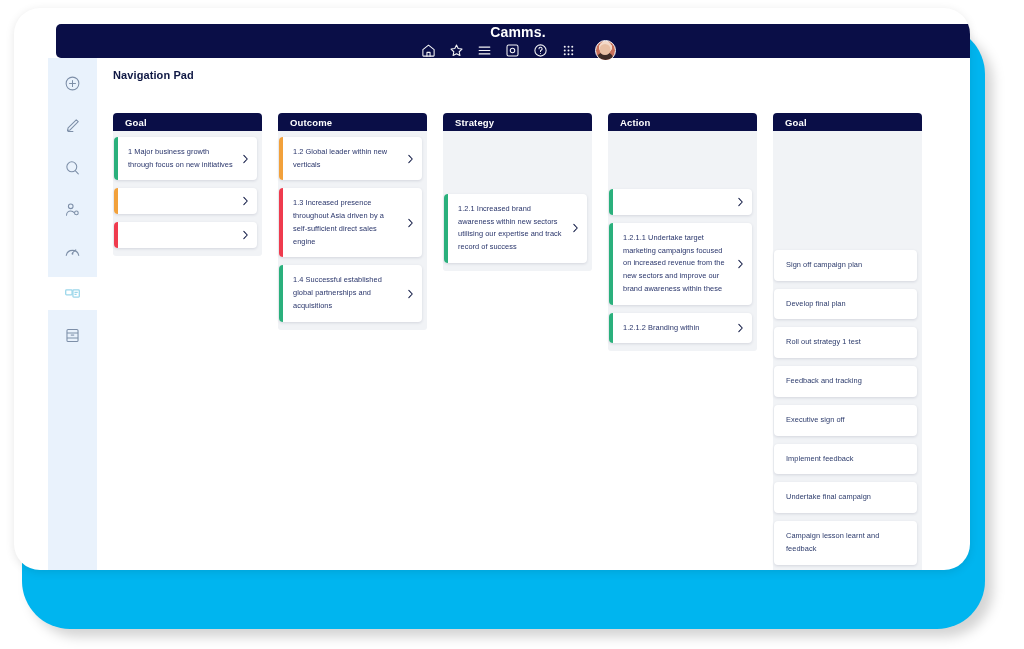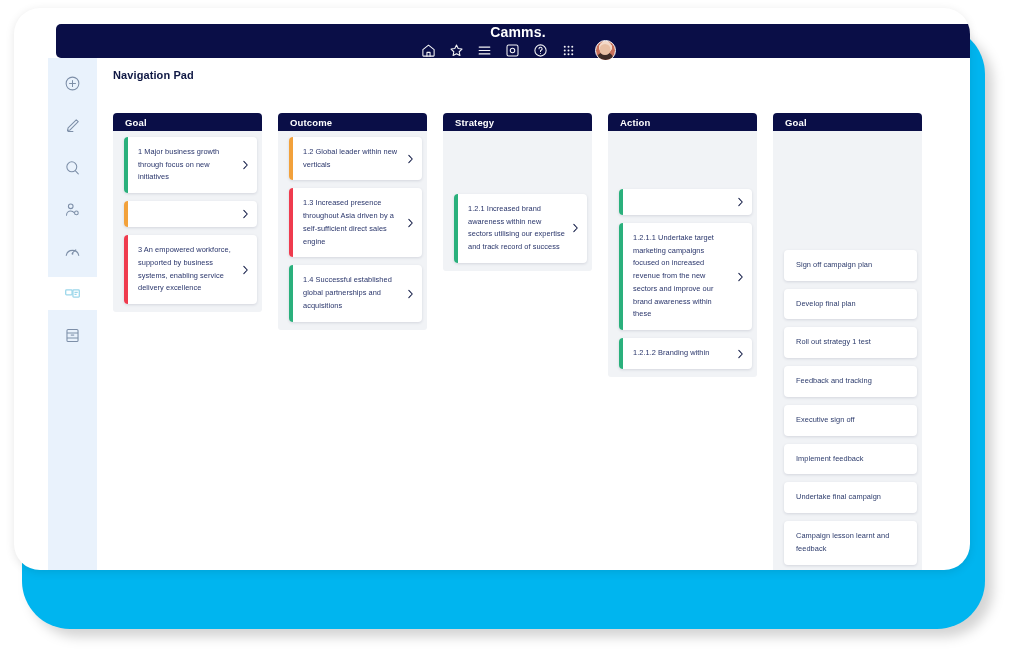--- a/index.html
+++ b/index.html
@@ -133,21 +133,21 @@
     display: flex; align-items: center;
     padding-left: 12px;
     color: #ffffff;
     font-size: 9.5px;
     font-weight: bold;
     letter-spacing: .15px;
   }
   .col-body {
     background: #f1f3f6;
     border-radius: 0 0 3px 3px;
-    padding: 6px 5px 8px 11px;
+    padding: 6px 5px 8px 1px;
     min-height: 40px;
   }
   .gap-block { width: 100%; }
 
   .card {
     position: relative;
     background: #ffffff;
     border-radius: 4px;
     margin-bottom: 8px;
     padding: 9px 22px 9px 14px;
@@ -330,21 +330,20 @@
             <div class="card">
               <span class="accent" style="background: rgb(242, 161, 59);"></span>
               <span class="chev">
                 <svg viewBox="0 0 12 18" fill="none" stroke="currentColor" stroke-width="1.9" stroke-linecap="round" stroke-linejoin="round">
                   <path d="M3 2.5 9.2 9 3 15.5"></path>
                 </svg>
               </span>
             </div>
             <div class="card">
               <span class="accent" style="background: rgb(239, 59, 78);"></span>
-              <span class="ctext">3 An empowered workforce, supported by business systems, enabling service delivery excellence</span>
               <span class="chev">
                 <svg viewBox="0 0 12 18" fill="none" stroke="currentColor" stroke-width="1.9" stroke-linecap="round" stroke-linejoin="round">
                   <path d="M3 2.5 9.2 9 3 15.5"></path>
                 </svg>
               </span>
             </div>
           </div>
         </div>
         <div class="column">
           <div class="col-head">Outcome</div>

